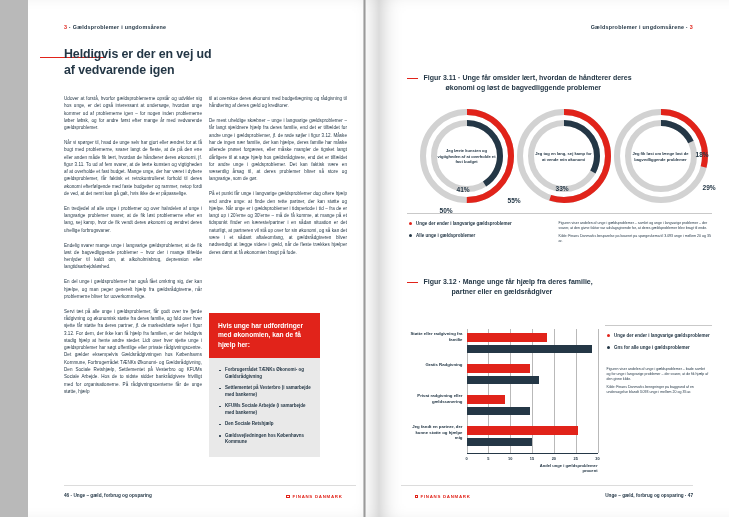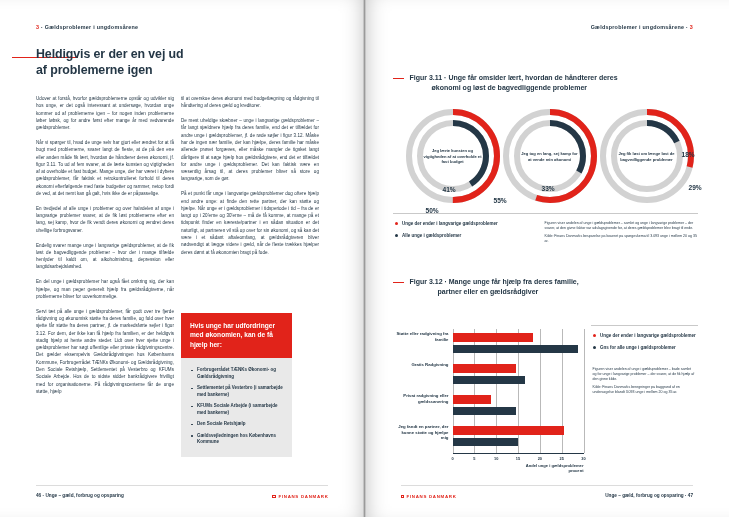--- a/index.html
+++ b/index.html
@@ -3,21 +3,21 @@
 <meta charset="utf-8">
 <style>
   * { box-sizing: border-box; }
   html, body { margin:0; padding:0; }
   body {
     width:729px; height:517px;
     background:#b9b9b9;
     font-family:"Liberation Sans", sans-serif;
     overflow:hidden;
   }
-  .spread { position:relative; width:729px; height:517px; display:flex; }
+  .spread { position:relative; width:729px; height:517px; display:flex;padding-left:28px; }
   .page {
     position:relative;
     width:364.5px; height:517px;
     background:#ffffff;
   }
   .page.left  { box-shadow: inset -14px 0 22px -14px rgba(0,0,0,.28); }
   .page.right { box-shadow: inset  14px 0 22px -14px rgba(0,0,0,.28); }
   .gutter {
     position:absolute; left:363px; top:0; width:3px; height:517px;
     background:linear-gradient(to right,#d9d9d9,#9a9a9a,#d9d9d9);
@@ -167,21 +167,21 @@
     <div class="running-head rh-left">
       <span class="num">3</span>
       <span>·</span>
       <span>Gældsproblemer i ungdomsårene</span>
     </div>
 
     <div class="rule-red" style="left:12px; top:57px; width:66px;"></div>
 
     <h1 class="title">
       <span>Heldigvis er der en vej ud</span><br>
-      <span>af problemerne igen</span>
+      <span>af vedvarende igen</span>
     </h1>
 
     <div class="col" style="left:36px; top:95px;">
       <p>Udover at forstå, hvorfor gældsproblemerne opstår og udvikler sig hos unge, er det også interessant at undersøge, hvordan unge kommer ud af problemerne igen – for nogen inden problemerne løber løbsk, og for andre først efter mange år med vedvarende gældsproblemer.</p>
       <p>Når vi spørger til, hvad de unge selv har gjort eller ændret for at få bugt med problemerne, svarer langt de fleste, at de på den ene eller anden måde fik lært, hvordan de håndterer deres økonomi, jf. figur 3.11. To ud af fem svarer, at de lærte kunsten og vigtigheden af at overholde et fast budget. Mange unge, der har været i dybere gældsproblemer, får faktisk et retrokontrolleret forhold til deres økonomi efterfølgende med faste budgetter og rammer, netop fordi de ved, at det nemt kan gå galt, hvis ikke de er påpasselige.</p>
       <p>En tredjedel af alle unge i problemer og over halvdelen af unge i langvarige problemer svarer, at de fik løst problemerne efter en lang, sej kamp, hvor de fik vendt deres økonomi og ændret deres uhellige forbrugsvaner.</p>
       <p>Endelig svarer mange unge i langvarige gældsproblemer, at de fik løst de bagvedliggende problemer – hvor der i mange tilfælde henlyder til kaldt om, at alkoholmisbrug, depression eller langtidsarbejdsløshed.</p>
       <p>En del unge i gældsproblemer har også fået omkring sig, der kan hjælpe, og man peger generelt hjælp fra gældsrådgiverne, når problemerne bliver for uoverkommelige.</p>
       <p>Servi tæt på alle unge i gældsproblemer, får godt over tre fjerde rådgivning og økonomisk støtte fra deres familie, og fuld over hver sjette får støtte fra deres partner, jf. de markedsførte sejler i figur 3.12. For dem, der ikke kan få hjælp fra familien, er der heldigvis stadig hjælp at hente andre steder. Lidt over hver sjette unge i gældsproblemer har søgt offentlige eller private rådgivningscentre. Det gælder eksempelvis Gældsrådgivningen hos Københavns Kommune, Forbrugerrådet TÆNKs Økonomi- og Gældsrådgivning, Den Sociale Retshjælp, Settlementet på Vesterbro og KFUMs Sociale Arbejde. Hos de to sidste sidder bankrådgivere frivilligt med for organisationerne. På rådgivningscenterne får de unge støtte, hjælp</p>
     </div>

